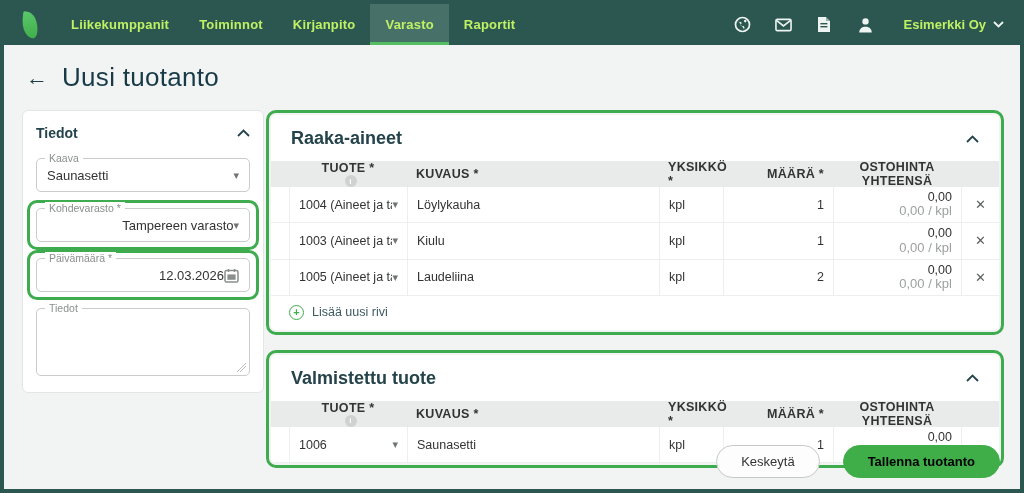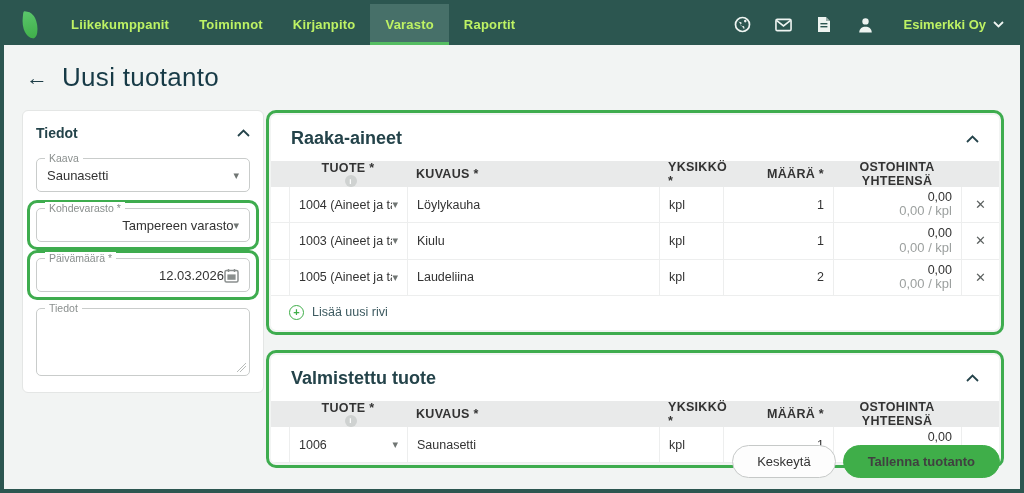--- a/index.html
+++ b/index.html
@@ -65,24 +65,24 @@
   .price .main { font-size:12.5px; color:#333; }
   .price .sub { font-size:13px; color:#9CA09F; }
   .x { color:#5B605F; font-size:13px; cursor:pointer; }
   .tuote-val { flex:1; white-space:nowrap; overflow:hidden; }
   .info { width:12px; height:12px; border-radius:50%; background:#CFD2D1; color:#fff; font-size:8px; font-weight:bold; display:inline-flex; align-items:center; justify-content:center; margin-left:5px; }
   .addrow { display:flex; align-items:center; gap:8px; padding:9px 18px 10px; cursor:pointer; }
   .addrow .plus { width:15px; height:15px; border:1.5px solid #3FAE49; color:#3FAE49; border-radius:50%; font-size:11px; line-height:1; display:flex; align-items:center; justify-content:center; font-weight:bold; }
   .addrow .lbl { font-size:12.5px; color:#3D5A60; }
 
   
-  .footer { position:absolute; right:20px; bottom:11px; display:flex; gap:7px; }
+  .footer { position:absolute; right:20px; bottom:11px; display:flex; gap:23px; }
   .btn { border-radius:20px; font-size:13px; padding:0 24px; height:33px; display:flex; align-items:center; cursor:pointer; }
   .btn.secondary { background:#FDFDFD; border:1px solid #C6C9C8; color:#333; }
-  .btn.primary { background:#3FAE49; border:1px solid #3FAE49; color:#404040; font-weight:bold; }
+  .btn.primary { background:#3FAE49; border:1px solid #3FAE49; color:#000000; font-weight:bold; }
 </style>
 </head>
 <body>
 
 <div class="frame">
 
   <div class="navbar">
     <div class="logo-wrap">
         <div class="leaf"></div>
       </div>

